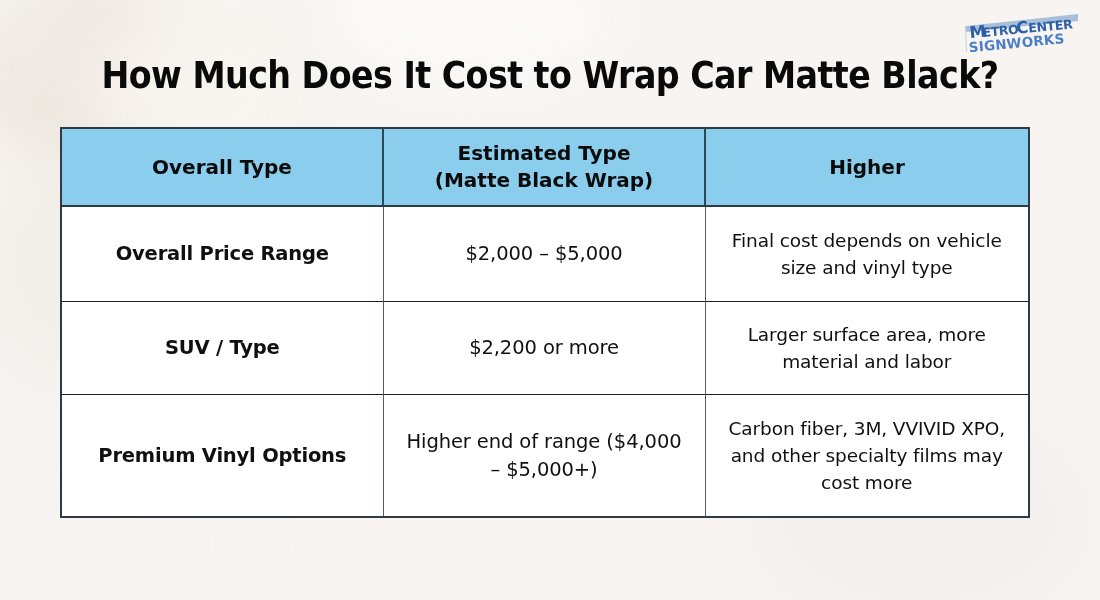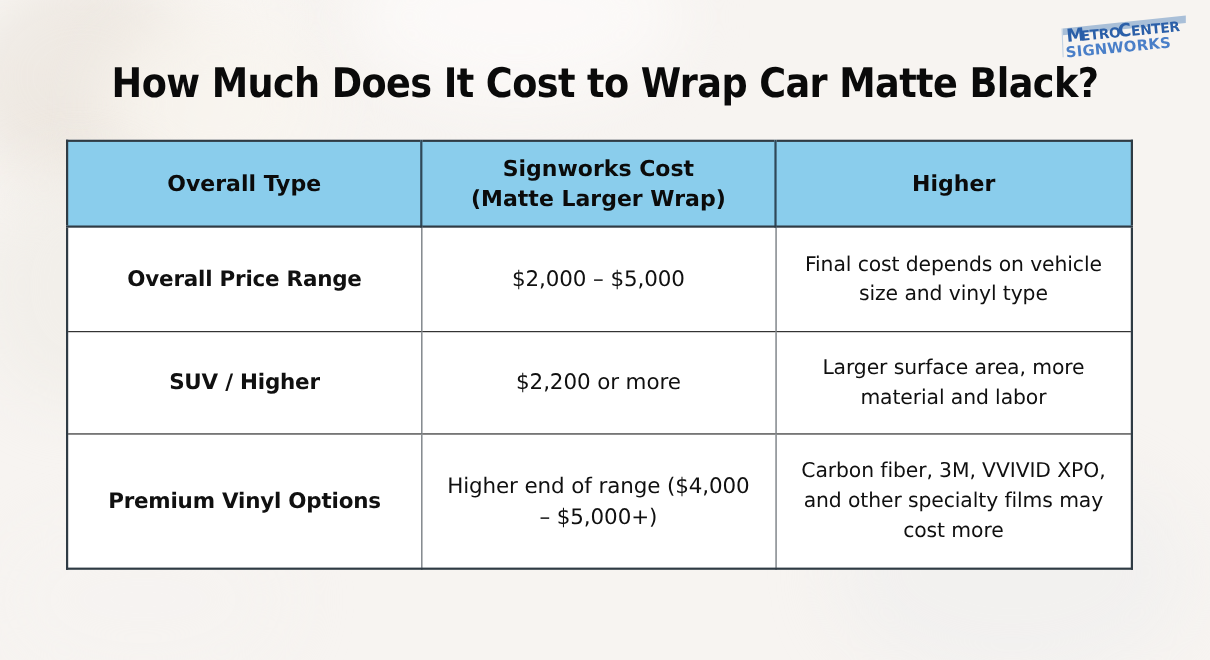--- a/index.html
+++ b/index.html
@@ -180,36 +180,36 @@
       <col class="c1">
         <col class="c2">
         <col class="c3">
     </colgroup>
     <thead>
       <tr>
         <th>
           <span>Overall Type</span>
         </th>
         <th>
-          <span>Signworks Cost</span><br>
-          <span>(Matte Larger Wrap)</span>
+          <span>Estimated Type</span><br>
+          <span>(Matte Black Wrap)</span>
         </th>
         <th>
           <span>Higher</span>
         </th>
       </tr>
     </thead>
     <tbody>
       <tr class="row-1">
         <td class="cell-vehicle">Overall Price Range</td>
         <td class="cell-cost">$2,000 – $5,000</td>
         <td class="cell-note">Final cost depends on vehicle size and vinyl type</td>
       </tr>
       <tr class="row-3">
-        <td class="cell-vehicle">SUV / Higher</td>
+        <td class="cell-vehicle">SUV / Type</td>
         <td class="cell-cost">$2,200 or more</td>
         <td class="cell-note">Larger surface area, more material and labor</td>
       </tr>
       <tr class="row-4">
         <td class="cell-vehicle">Premium Vinyl Options</td>
         <td class="cell-cost">Higher end of range ($4,000 – $5,000+)</td>
         <td class="cell-note">Carbon fiber, 3M, VVIVID XPO, and other specialty films may cost more</td>
       </tr>
     </tbody>
   </table>

